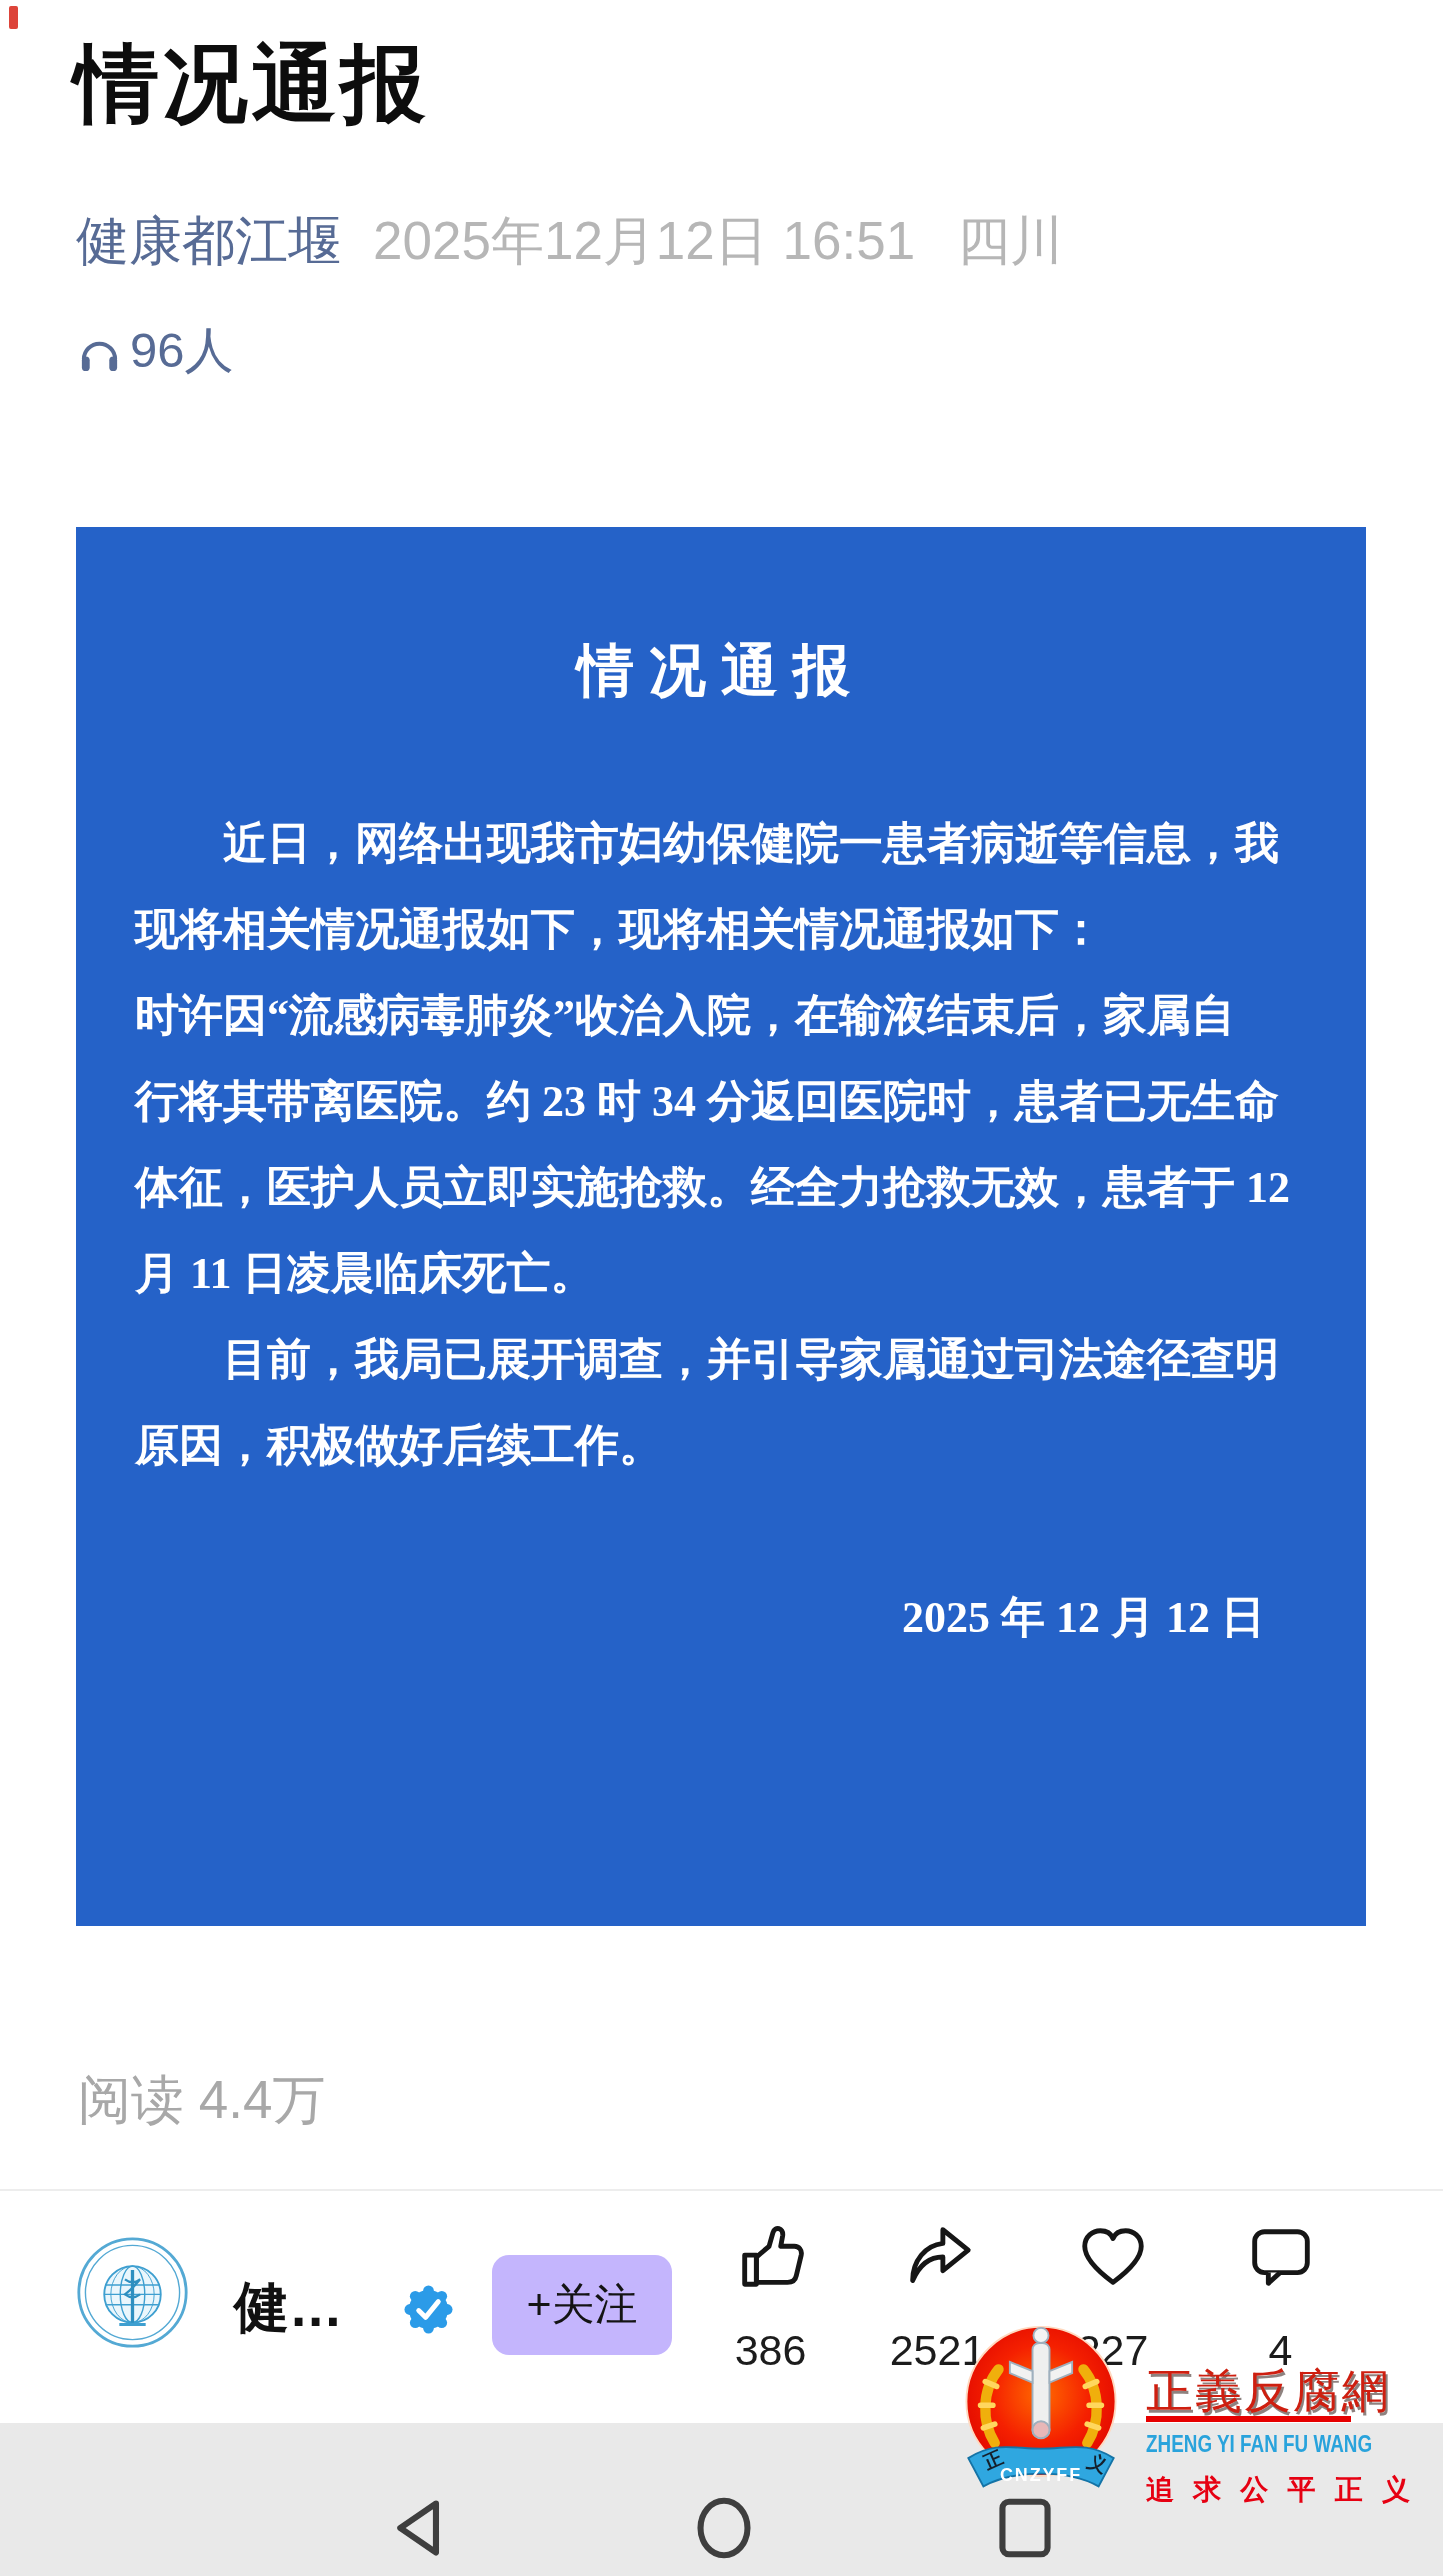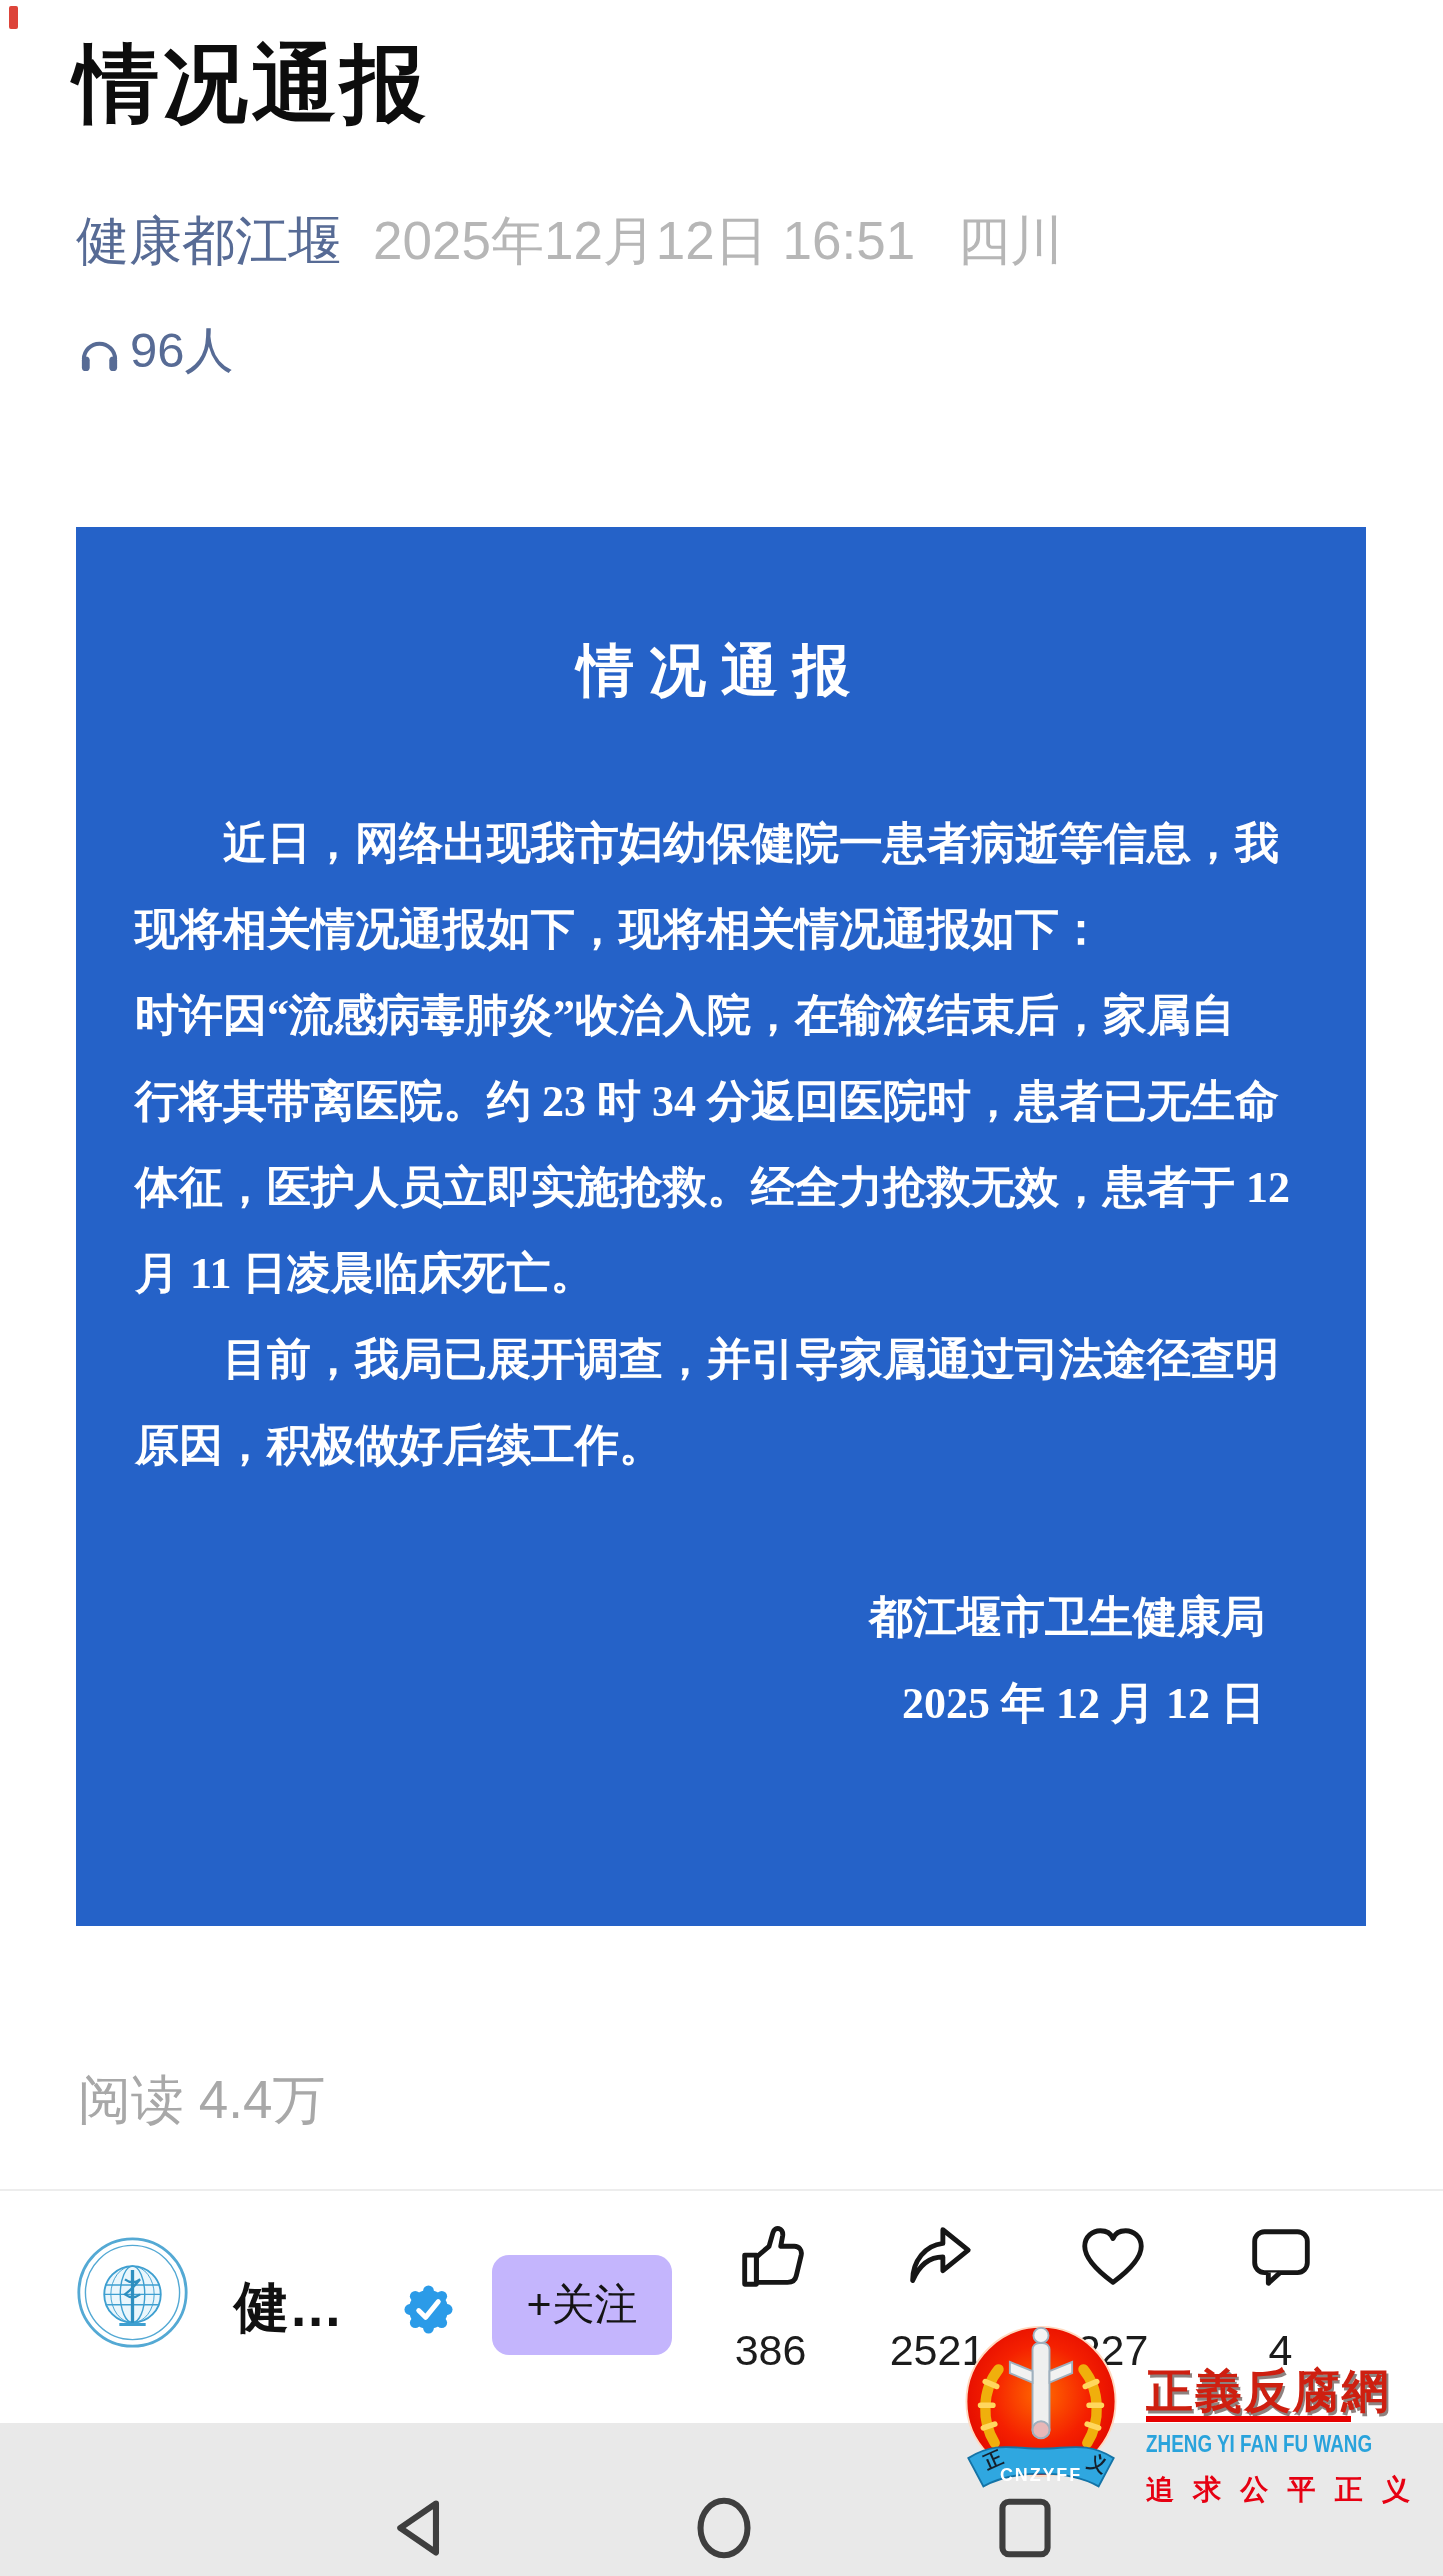--- a/index.html
+++ b/index.html
@@ -26,21 +26,21 @@
   .verified{position:absolute;left:404px;top:2285px;}
   .follow-btn{position:absolute;left:492px;top:2255px;width:180px;height:100px;background:#c4b5fd;border-radius:17px;
     font-size:43px;color:#141414;display:flex;align-items:center;justify-content:center;}
   .action-col{position:absolute;top:2220px;width:117px;text-align:center;}
   .action-col .cnt{display:block;margin-top:26.5px;font-size:43px;color:#1c1c1c;}
   .act-like{left:712px;} .act-share{left:879px;} .act-fav{left:1054px;} .act-comment{left:1222px;}
   .navbar{position:absolute;left:0;top:2423px;width:1444px;height:153px;background:#e9e9e9;}
   .nav-ic{position:absolute;top:2497px;}
   .nav-back{left:389px;} .nav-home{left:693px;} .nav-recent{left:994px;}
   .emblem{position:absolute;left:957px;top:2318px;z-index:40;}
-  .wm-title{position:absolute;left:1146px;top:2360px;z-index:41;font-family:"Liberation Serif",serif;font-weight:bold;
+  .wm-title{position:absolute;left:1146px;top:2360px;z-index:41;font-family:"Liberation Serif",serif;font-weight:normal;
     font-size:47px;color:#ce1f10;letter-spacing:1.9px;text-shadow:1.9px 2.8px 0 rgba(30,5,0,.5);white-space:nowrap;}
   .wm-line{position:absolute;left:1146px;top:2416px;width:205px;height:5.7px;background:#e60000;z-index:41;}
   .wm-pinyin{position:absolute;left:1146px;top:2431px;z-index:41;font-size:23.6px;font-weight:bold;color:#29a3dc;
     transform:scaleX(.8);transform-origin:left;white-space:nowrap;}
   .wm-slogan{position:absolute;left:1146px;top:2471px;z-index:41;font-size:28px;font-weight:bold;color:#e60012;
     letter-spacing:5.7px;white-space:nowrap;}
 </style>
 </head>
 <body>
 
@@ -69,21 +69,20 @@
     <div>　　近日，网络出现我市妇幼保健院一患者病逝等信息，我</div>
     <div>现将相关情况通报如下，现将相关情况通报如下：</div>
     <div>时许因“流感病毒肺炎”收治入院，在输液结束后，家属自</div>
     <div>行将其带离医院。约 23 时 34 分返回医院时，患者已无生命</div>
     <div>体征，医护人员立即实施抢救。经全力抢救无效，患者于 12</div>
     <div>月 11 日凌晨临床死亡。</div>
     <div>　　目前，我局已展开调查，并引导家属通过司法途径查明</div>
     <div>原因，积极做好后续工作。</div>
   </div>
   <div class="notice-sign">
-    <div>都江堰市卫生健康局</div>
     <div>2025 年 12 月 12 日</div>
   </div>
 </div>
 
 <div class="read-count">阅读 4.4万</div>
 
 <div class="divider"></div>
 
 <svg class="avatar" viewBox="0 0 120 120">
   <circle cx="60" cy="60" r="57" fill="#ffffff" stroke="#54a9d4" stroke-width="3"></circle>

